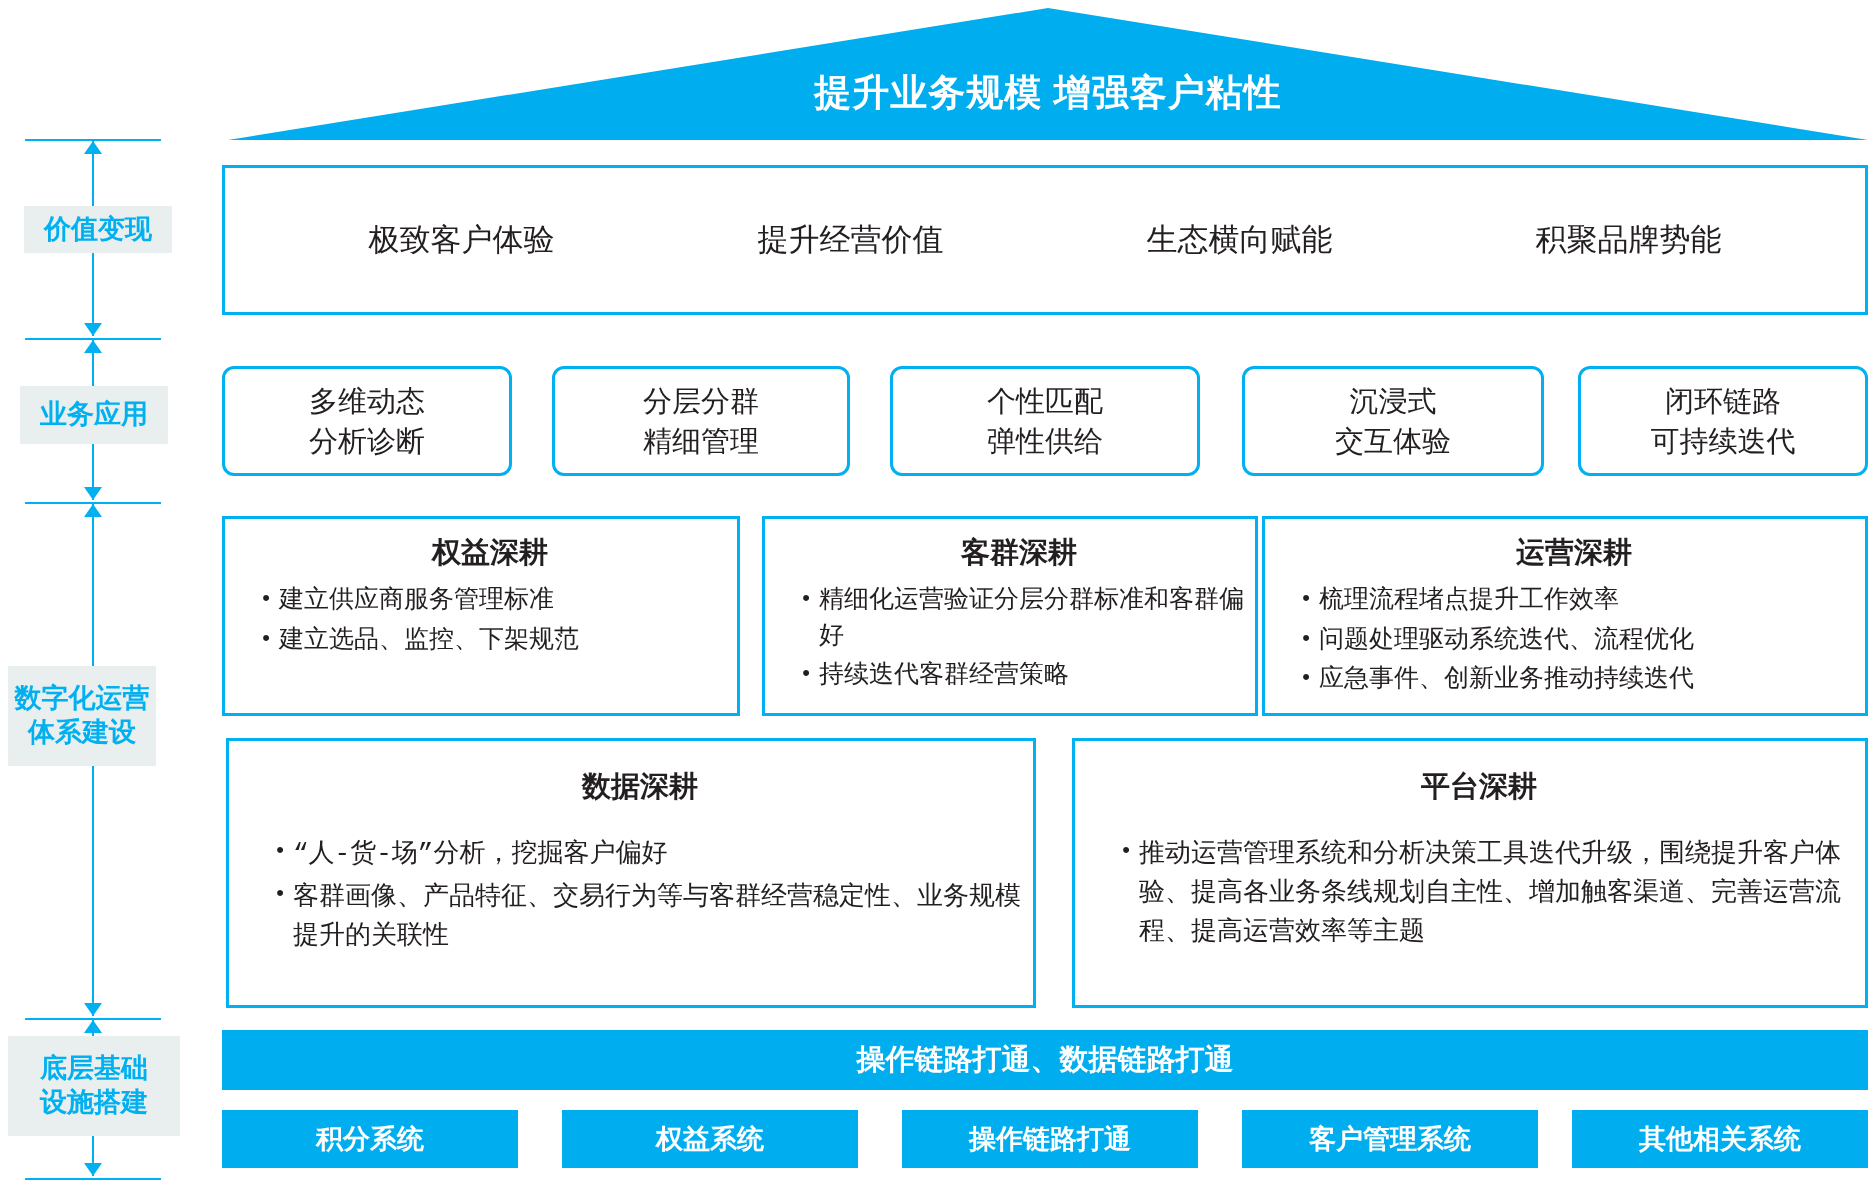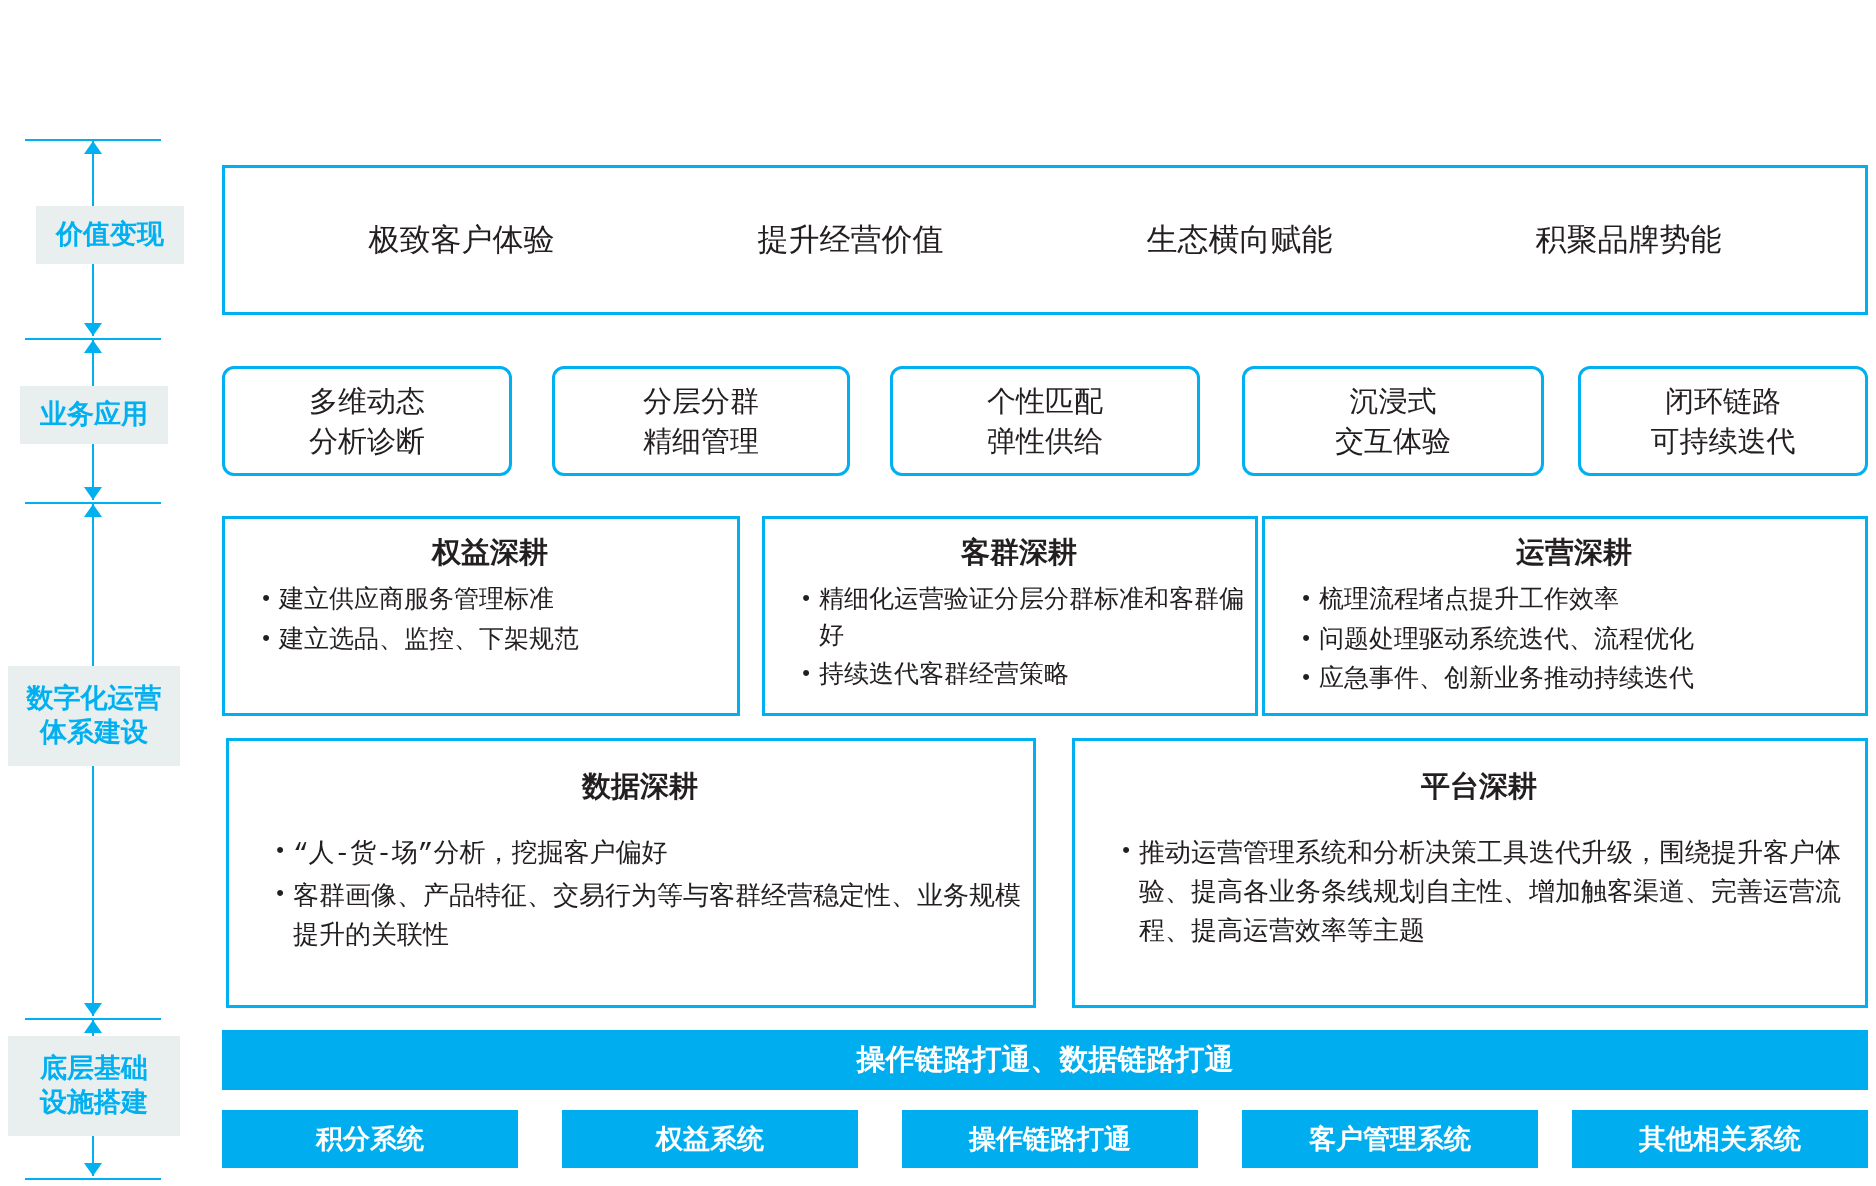--- a/index.html
+++ b/index.html
@@ -169,20 +169,26 @@
     display: flex;
     align-items: center;
     justify-content: center;
   }
 </style>
 </head>
 <body>
 
 <div class="canvas">
 
+  <div class="roof">
+    <svg class="roof-shape" viewBox="0 0 1640 132" preserveAspectRatio="none">
+      <polygon points="820,0 1640,132 1640,132 0,132 0,132" fill="#00aeef"></polygon>
+    </svg>
+    <div class="roof-title">提升业务规模 增强客户粘性</div>
+  </div>
 
   <div class="rail-tick" style="top:139px"></div>
   <div class="rail-tick" style="top:338px"></div>
   <div class="rail-tick" style="top:502px"></div>
   <div class="rail-tick" style="top:1018px"></div>
   <div class="rail-tick" style="top:1178px"></div>
 
   <div class="rail-axis" style="top:141px;height:195px"></div>
   <div class="rail-axis" style="top:340px;height:160px"></div>
   <div class="rail-axis" style="top:504px;height:512px"></div>
@@ -190,23 +196,23 @@
 
   <div class="arrow-up" style="top:141px"></div>
   <div class="arrow-down" style="top:323px"></div>
   <div class="arrow-up" style="top:340px"></div>
   <div class="arrow-down" style="top:487px"></div>
   <div class="arrow-up" style="top:504px"></div>
   <div class="arrow-down" style="top:1003px"></div>
   <div class="arrow-up" style="top:1020px"></div>
   <div class="arrow-down" style="top:1163px"></div>
 
-  <div class="rail-label" style="left:36px;top:206px;width:148px;height:58px">价值变现</div>
+  <div class="rail-label" style="left:24px;top:206px;width:148px;height:47px">价值变现</div>
   <div class="rail-label" style="left:20px;top:386px;width:148px;height:58px">业务应用</div>
-  <div class="rail-label" style="left:8px;top:666px;width:172px;height:100px;white-space:pre-line">数字化运营
+  <div class="rail-label" style="left:8px;top:666px;width:148px;height:100px;white-space:pre-line">数字化运营
 体系建设</div>
   <div class="rail-label" style="left:8px;top:1036px;width:172px;height:100px;white-space:pre-line">底层基础
 设施搭建</div>
 
   <div class="box" style="left:222px;top:165px;width:1646px;height:150px">
     <div class="value-row">
       <span>极致客户体验</span>
       <span>提升经营价值</span>
       <span>生态横向赋能</span>
       <span>积聚品牌势能</span>

